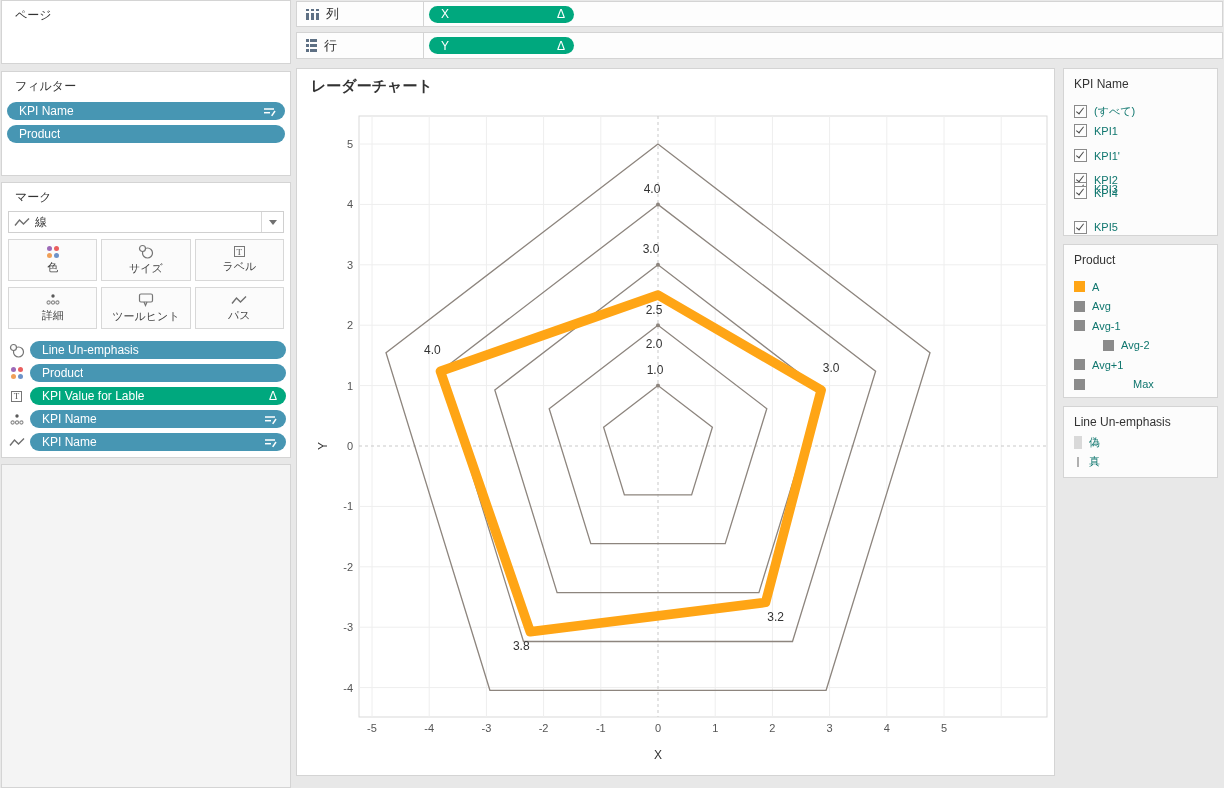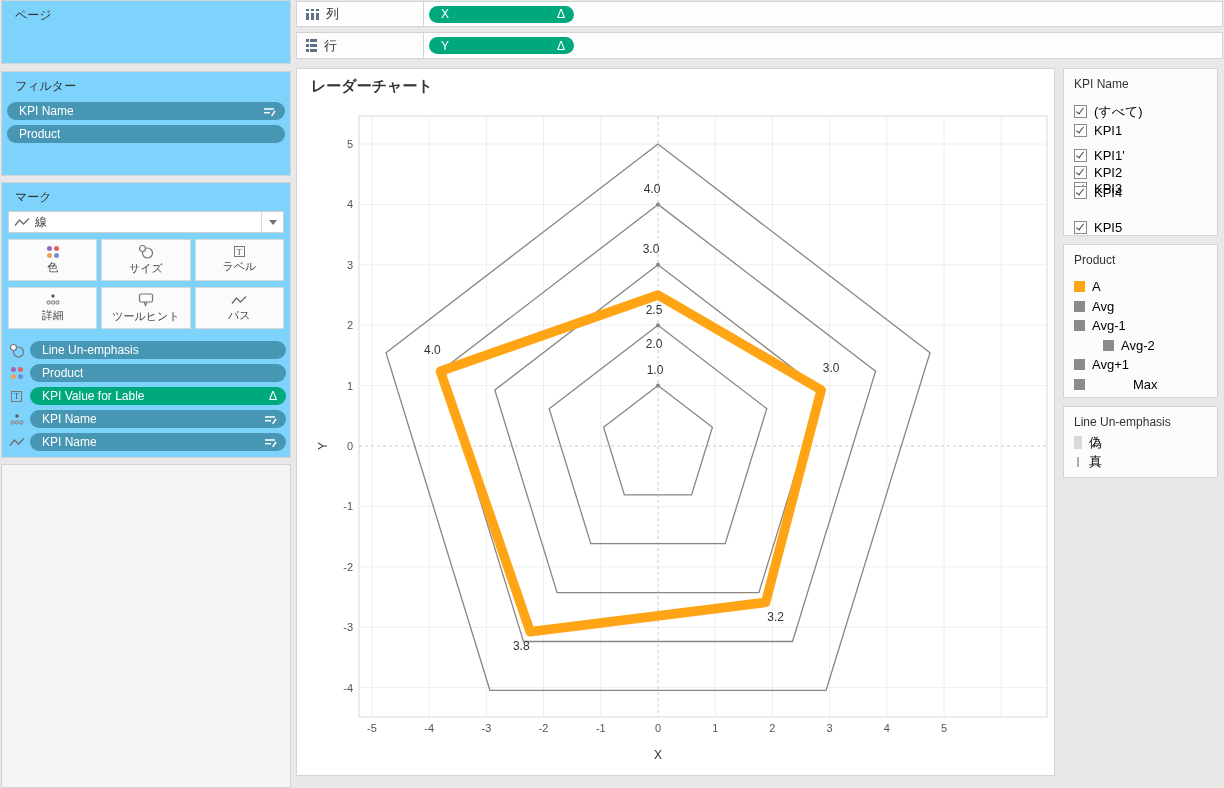--- a/index.html
+++ b/index.html
@@ -1,21 +1,21 @@
 <!DOCTYPE html>
 <html><head>
 <meta charset="utf-8">
 <style>
   html,body{margin:0;padding:0;}
   body{
     width:1224px;height:788px;position:relative;overflow:hidden;
     background:#e8e8e8;font-family:"Liberation Sans",sans-serif;color:#333;
     -webkit-font-smoothing:antialiased;
   }
-  .card{position:absolute;background:#7dd3fc;border:1px solid #d4d4d4;box-sizing:border-box;}
+  .card{position:absolute;background:#ffffff;border:1px solid #d4d4d4;box-sizing:border-box;}
   .card-title{position:absolute;left:13px;top:6px;font-size:12px;color:#333;}
   
   .pill{height:18px;border-radius:9px;display:flex;align-items:center;
         padding:0 9px 0 12px;color:#fff;font-size:12px;box-sizing:border-box;}
   .pill.teal{background:#4796B3;}
   .pill.green{background:#00A87E;}
   .pill .plabel{white-space:nowrap;overflow:hidden;}
   .pill .pright{margin-left:auto;display:flex;align-items:center;}
   .delta-glyph{font-size:12px;color:#fff;line-height:1;}
   
@@ -43,21 +43,21 @@
   .shelf-pills{display:flex;align-items:center;padding-left:5px;gap:4px;}
   .shelf .pill{width:145px;height:17px;}
   
   .legend-row{display:flex;align-items:center;gap:7px;padding-left:10px;position:absolute;left:0;right:0;height:19px;}
   .cb{width:11px;height:11px;border:1px solid #8a8a8a;background:#fdfdfd;position:relative;flex:0 0 auto;}
   .cb.checked::after{content:"";position:absolute;left:3px;top:0px;width:3px;height:7px;
       border-right:1.6px solid #4a4a4a;border-bottom:1.6px solid #4a4a4a;transform:rotate(38deg);}
   .swatch{width:11px;height:11px;flex:0 0 auto;}
   .sw-thick{width:8px;height:13px;background:#d9d9d9;flex:0 0 auto;}
   .sw-thin{width:2px;height:10px;background:#b0b0b0;flex:0 0 auto;margin:0 3px;}
-  .legend-label{font-size:13px;color:#000000;}
+  .legend-label{font-size:11px;color:#0f766e;}
   
   .icon-cols,.icon-rows{display:flex;gap:2px;}
   .icon-cols{flex-direction:row;}
   .icon-rows{flex-direction:column;}
   .icon-cols i{display:flex;flex-direction:column;gap:1.5px;}
   .icon-cols i b{width:3px;height:2.5px;background:#5e7084;display:block;}
   .icon-cols i span{width:3px;height:7px;background:#5e7084;display:block;}
   .icon-rows i{display:flex;flex-direction:row;gap:1.5px;}
   .icon-rows i b{width:2.5px;height:3px;background:#5e7084;display:block;}
   .icon-rows i span{width:7px;height:3px;background:#5e7084;display:block;}
@@ -366,21 +366,21 @@
         <span class="legend-label">(すべて)</span>
       </div>
       <div class="legend-row" style="top: 52.3px;">
         <span class="cb checked"></span>
         <span class="legend-label">KPI1</span>
       </div>
       <div class="legend-row" style="top: 77px;">
         <span class="cb checked"></span>
         <span class="legend-label">KPI1'</span>
       </div>
-      <div class="legend-row" style="top: 94px;">
+      <div class="legend-row" style="top: 101px;">
         <span class="cb checked"></span>
         <span class="legend-label">KPI2</span>
       </div>
       <div class="legend-row" style="top: 110.2px;">
         <span class="cb checked"></span>
         <span class="legend-label">KPI3</span>
       </div>
       <div class="legend-row" style="top: 114px;">
         <span class="cb checked"></span>
         <span class="legend-label">KPI4</span>

